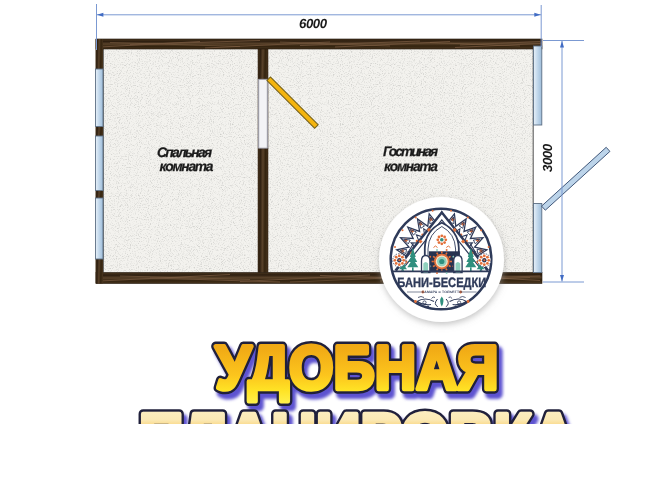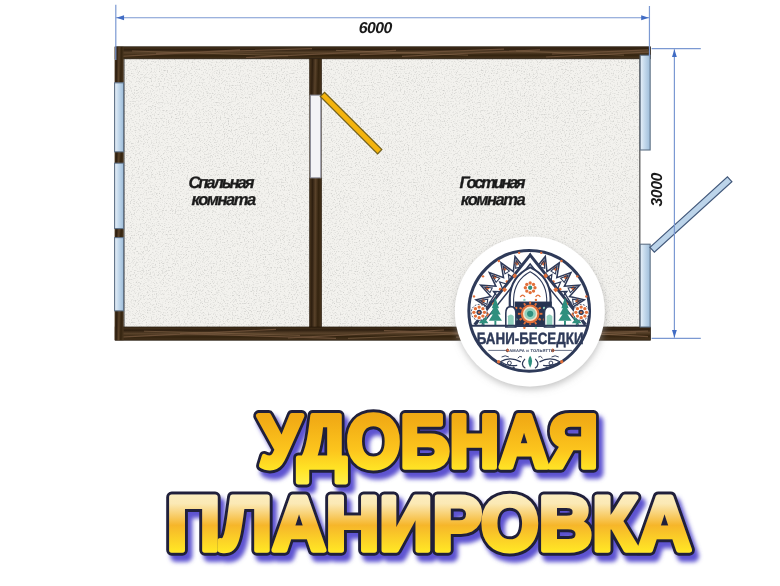--- a/index.html
+++ b/index.html
@@ -1,16 +1,16 @@
 <!DOCTYPE html>
 <html><head>
 <meta charset="utf-8">
 <style>
   html,body{margin:0;padding:0;background:#fff;}
-  #stage{position:relative;width:650px;height:488px;overflow:hidden;background:#fff;
+  #stage{position:relative;width:650px;height:424px;overflow:hidden;background:#fff;
          font-family:"Liberation Sans",sans-serif;}
   svg{display:block;} text{-webkit-font-smoothing:antialiased;}
 </style>
 </head>
 <body>
 <div id="stage">
 <svg width="650" height="488" viewBox="0 0 650 488" text-rendering="geometricPrecision">
 <defs>
   <filter id="speckle" x="0" y="0" width="100%" height="100%">
     <feTurbulence type="fractalNoise" baseFrequency="0.9" numOctaves="3" stitchTiles="stitch" result="n"></feTurbulence>

